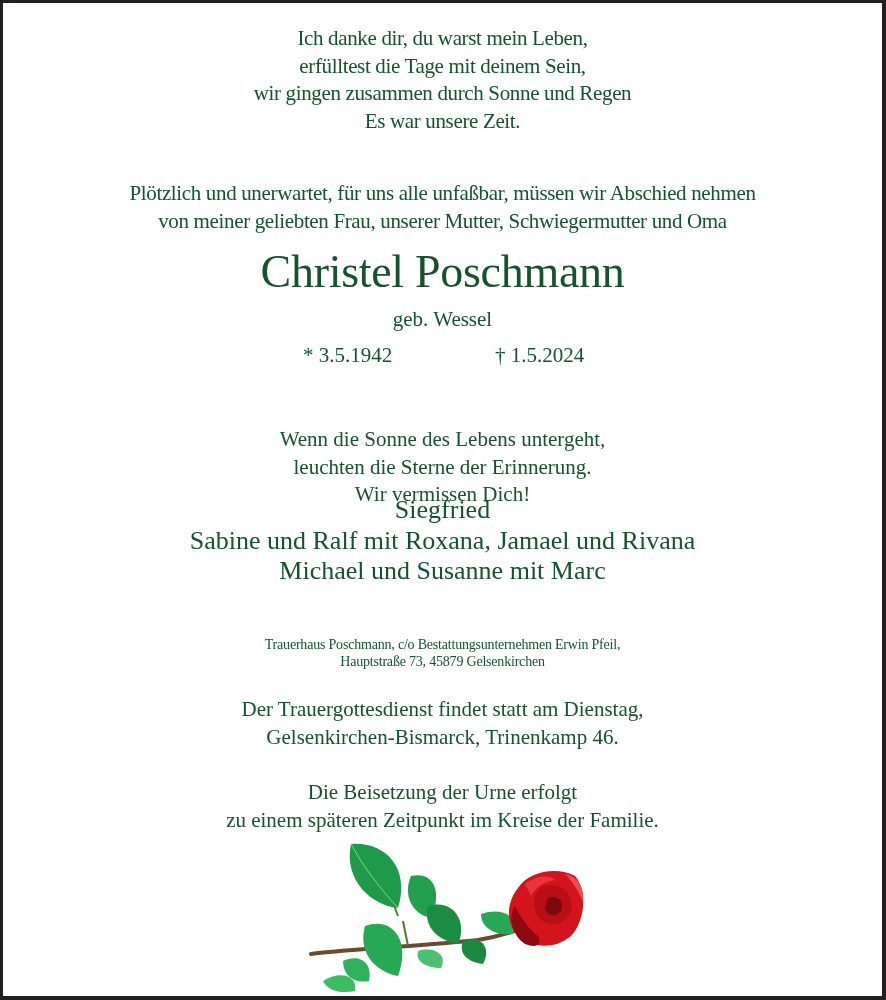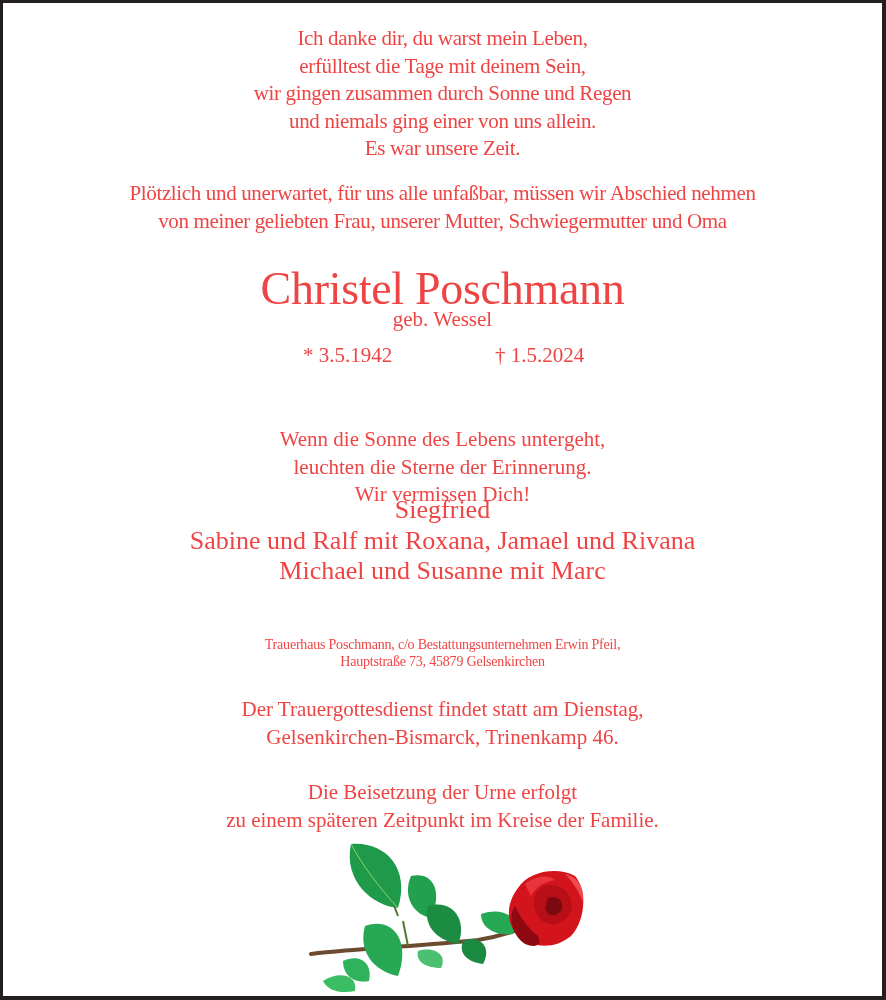--- a/index.html
+++ b/index.html
@@ -9,28 +9,28 @@
       width: 886px; height: 1000px; box-sizing: border-box;
       border-top: 3px solid #231f20;
       border-left: 3px solid #231f20;
       border-right: 4px solid #231f20;
       border-bottom: 4px solid #231f20;
       background: #ffffff;
     }
     .ad {
       position: absolute; left: 0; top: 0; width: 879px; height: 993px;
       font-family: "Liberation Serif", "DejaVu Serif", serif;
-      color: #ef4444; text-align: center;
+      color: #14532d; text-align: center;
     }
     .block { position: absolute; left: 0; width: 100%; }
     .line { display: block; white-space: nowrap; }
 
     .poem { top: 22px; font-size: 21px; line-height: 27.5px; letter-spacing: -0.35px; }
     .intro { top: 177px; font-size: 21px; line-height: 27.5px; letter-spacing: -0.35px; }
-    .name { top: 257px; font-size: 46px; line-height: 58px; letter-spacing: -0.3px; }
+    .name { top: 240px; font-size: 46px; line-height: 58px; letter-spacing: -0.3px; }
     .birthname { top: 302px; font-size: 21px; line-height: 28px; }
     .dates { top: 338px; font-size: 21px; line-height: 28px; height: 28px; }
     .dates .born { position: absolute; left: 300px; }
     .dates .died { position: absolute; left: 492px; }
     .honor { top: 378px; font-size: 21px; line-height: 28px; }
     .quote { top: 423px; font-size: 21px; line-height: 27.5px; }
     .family { top: 492px; font-size: 26px; line-height: 30.5px; }
     .contact { top: 633px; font-size: 14px; line-height: 17px; letter-spacing: -0.2px; }
     .service { top: 693px; font-size: 21px; line-height: 27.5px; }
     .burial { top: 776px; font-size: 21px; line-height: 27.5px; }
@@ -40,21 +40,20 @@
 </head>
 <body>
 
 <div class="frame">
   <div class="ad">
 
     <div class="block poem">
       <span class="line">Ich danke dir, du warst mein Leben,</span>
       <span class="line">erfülltest die Tage mit deinem Sein,</span>
       <span class="line">wir gingen zusammen durch Sonne und Regen</span>
-      <span class="line">und niemals ging einer von uns allein.</span>
       <span class="line">Es war unsere Zeit.</span>
     </div>
 
     <div class="block intro">
       <span class="line">Plötzlich und unerwartet, für uns alle unfaßbar, müssen wir Abschied nehmen</span>
       <span class="line">von meiner geliebten Frau, unserer Mutter, Schwiegermutter und Oma</span>
     </div>
 
     <div class="block name">Christel Poschmann</div>
     <div class="block birthname">geb. Wessel</div>

